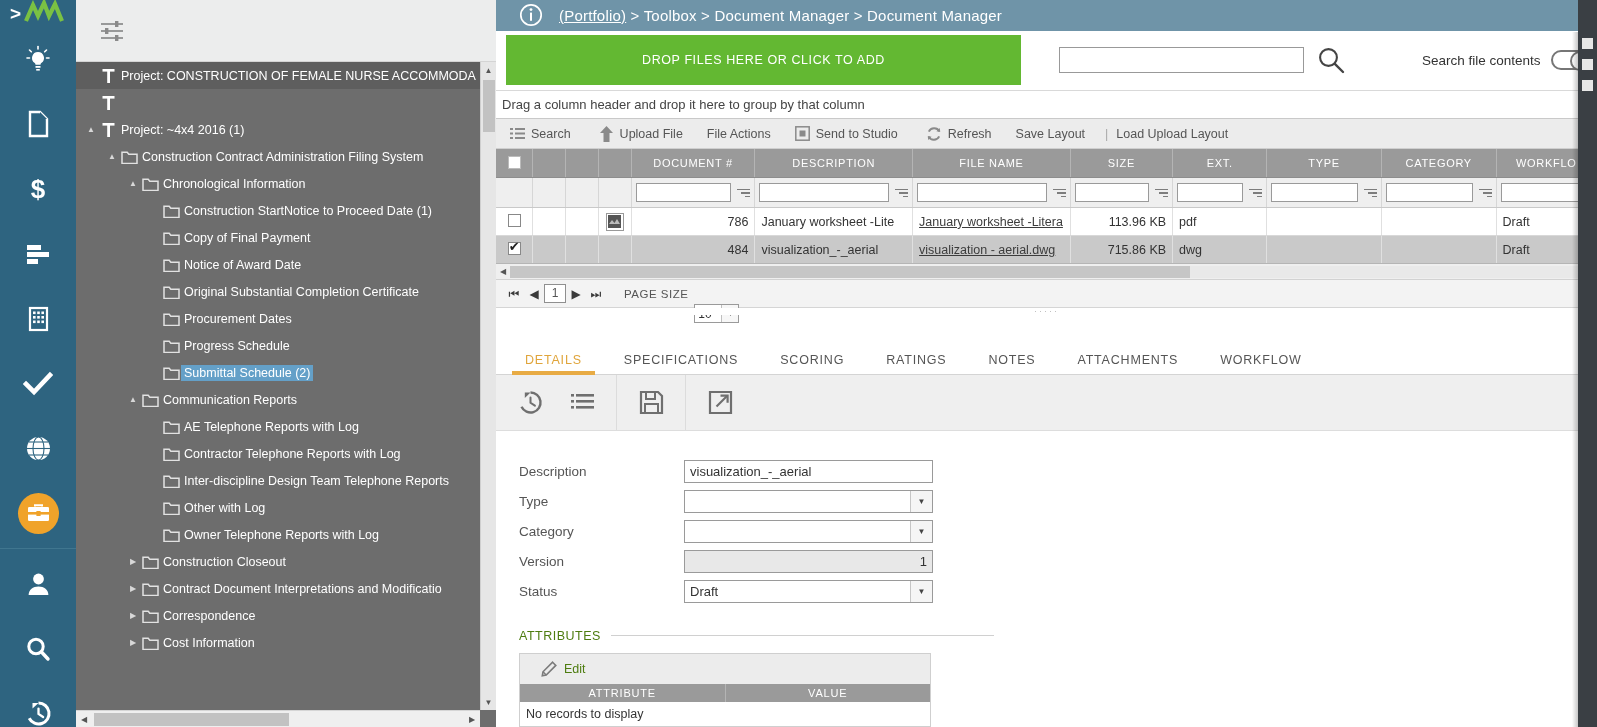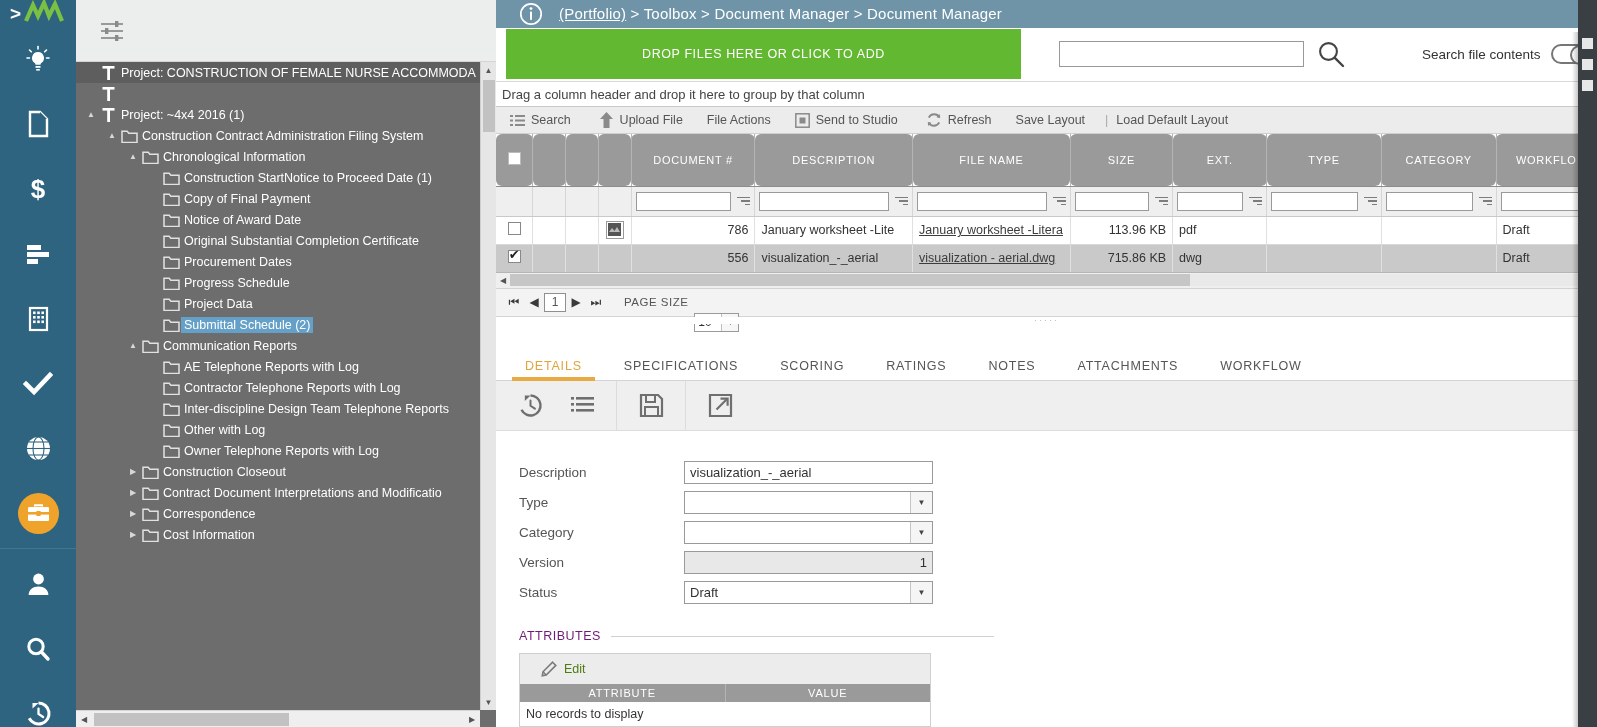--- a/index.html
+++ b/index.html
@@ -29,21 +29,21 @@
     width:41px;height:41px;border-radius:50%;background:#f0a32a;
     display:flex;align-items:center;justify-content:center;
   }
   .rail-sep { width:100%; height:1px; background:#40768f; margin:2px 0; }
 
   
   .treepanel { width:420px; min-width:420px; display:flex; flex-direction:column; background:#6d6d6d; }
   .tree-toolbar { height:62px; background:#eceded; display:flex; align-items:center; padding-left:22px; border-bottom:1px solid #d4d4d4;}
   .tree-body { flex:1; position:relative; overflow:hidden; background:#6d6d6d; }
   .tree-scroll { position:absolute; inset:0 16px 17px 0; overflow:hidden; }
-  .tnode { display:flex; align-items:center; height:21px; color:#ffffff; font-size:12.5px; white-space:nowrap; cursor:pointer; }
+  .tnode { display:flex; align-items:center; height:27px; color:#ffffff; font-size:12.5px; white-space:nowrap; cursor:pointer; }
   .tnode .exp { width:14px; min-width:14px; text-align:center; font-size:8px; color:#d8d8d8; line-height:1; }
   .tnode .ico { width:20px; min-width:20px; display:flex; align-items:center; justify-content:center; }
   .tnode .lbl { padding:1px 3px; }
   .tnode.sel .lbl { background:#64a0c8; }
   .tnode.hl { background:#5e5e5e; }
 
   .vscroll { position:absolute; top:0; right:0; width:16px; bottom:17px; background:#e6e6e6; border-left:1px solid #cfcfcf;}
   .vs-arrow { height:16px; display:flex; align-items:center; justify-content:center; font-size:8px; color:#555; background:#e6e6e6;}
   .vs-thumb { position:absolute; top:18px; left:2px; width:12px; height:52px; background:#c2c2c2; }
   .hscroll { position:absolute; left:0; right:16px; bottom:0; height:17px; background:#efefef; border-top:1px solid #d5d5d5; display:flex; align-items:center;}
@@ -76,22 +76,22 @@
   .gridtoolbar { height:31px; background:#ececec; border-bottom:1px solid #cfcfcf; display:flex; align-items:center; font-size:12.5px; color:#555; gap:0;}
   .gt { display:flex; align-items:center; gap:6px; padding:0 14px; height:100%; cursor:pointer; white-space:nowrap;}
   .gt.plain { padding:0 10px; }
   .gt .sep { color:#aaa; }
 
   
   .grid { background:#fff; }
   table.g { width:100%; border-collapse:collapse; table-layout:fixed; }
   table.g th {
     background:#9a9a9a; color:#fff; font-size:11px; font-weight:normal; letter-spacing:.7px;
-    height:52px; text-align:center; border-right:1px solid #b4b4b4; border-bottom:1px solid #8d8d8d;
-    overflow:hidden; white-space:nowrap;border-radius:6px;
+    height:29px; text-align:center; border-right:1px solid #b4b4b4; border-bottom:1px solid #8d8d8d;
+    overflow:hidden; white-space:nowrap;
   }
   table.g td.fl { background:#efefef; height:30px; border-right:1px solid #d6d6d6; border-bottom:1px solid #c9c9c9; padding:0 4px;}
   .flwrap { display:flex; align-items:center; gap:4px; }
   .flinput { flex:1; height:19px; border:1px solid #9a9a9a; background:#fff; min-width:0;}
   .flbtn { width:15px; display:flex; flex-direction:column; gap:2px; align-items:flex-end; cursor:pointer;}
   .flbtn i { display:block; height:1.5px; background:#7d7d7d; }
   .flbtn i:nth-child(1){ width:13px;} .flbtn i:nth-child(2){ width:9px;} .flbtn i:nth-child(3){ width:5px;}
 
   table.g td.c { height:28px; font-size:12.5px; color:#333; border-right:1px solid #e0e0e0; border-bottom:1px solid #d8d8d8; padding:0 6px; white-space:nowrap; overflow:hidden;}
   tr.selrow td.c { background:#c9c9c9; border-bottom:1px solid #b5b5b5;}
@@ -129,21 +129,21 @@
   .form { padding:26px 0 0 23px; }
   .frow { display:flex; align-items:center; height:30px; }
   .flabel { width:165px; font-size:13.5px; color:#555;}
   .finput { width:249px; height:23px; border:1px solid #9a9a9a; background:#fff; font-size:13px; padding:0 5px; display:flex; align-items:center; font-family:"Liberation Sans", sans-serif;}
   .fselect { width:249px; height:23px; border:1px solid #9a9a9a; background:#fff; display:flex; align-items:center; font-size:13px;}
   .fselect .txt { flex:1; padding:0 5px; }
   .fselect .arw { width:22px; height:100%; border-left:1px solid #c6c6c6; background:#f5f5f5; display:flex; align-items:center; justify-content:center; font-size:8px; color:#444;}
   .finput.ro { background:#e8e8e8; justify-content:flex-end; color:#333;}
 
   .attrhdr { display:flex; align-items:center; gap:10px; margin-top:22px; width:475px;}
-  .attrhdr .t { font-size:12.5px; color:#701a75; letter-spacing:.5px;}
+  .attrhdr .t { font-size:12.5px; color:#4d7c0f; letter-spacing:.5px;}
   .attrhdr .line { flex:1; height:1px; background:#d0d0d0;}
   .attrbox { margin-top:10px; width:412px; border:1px solid #cfcfcf; }
   .attr-edit { height:30px; background:#ececec; display:flex; align-items:center; gap:7px; padding-left:21px; font-size:12.5px; color:#4d7c0f; cursor:pointer;}
   table.at { width:100%; border-collapse:collapse; table-layout:fixed;}
   table.at th { background:#9a9a9a; color:#fff; font-size:11px; font-weight:normal; letter-spacing:.8px; height:18px; border-right:1px solid #b4b4b4;}
   table.at td { height:24px; font-size:12.5px; color:#333; padding-left:6px; background:#fff;}
 
   .rightstrip { position:absolute; top:0; right:0; width:19px; height:100%; background:#3a3f44; }
   .rightstrip .chip { width:11px; height:11px; background:#e7e7e7; margin:10px auto 0 auto;}
   .mainshadow { position:absolute; top:32px; right:19px; width:6px; height:695px;
@@ -372,29 +372,20 @@
           </div>
           <div class="tnode" style="padding-left: 71px;">
             <span class="exp"></span>
             <span class="ico">
               <svg width="17" height="14" viewBox="0 0 17 14">
                 <path d="M1 2.2h5.2l1.6 2H16v9.2H1z" fill="none" stroke="#e2e2e2" stroke-width="1.5"></path>
               </svg>
             </span>
             <span class="lbl">Progress Schedule</span>
           </div>
-          <div class="tnode" style="padding-left: 71px;">
-            <span class="exp"></span>
-            <span class="ico">
-              <svg width="17" height="14" viewBox="0 0 17 14">
-                <path d="M1 2.2h5.2l1.6 2H16v9.2H1z" fill="none" stroke="#e2e2e2" stroke-width="1.5"></path>
-              </svg>
-            </span>
-            <span class="lbl">Project Data</span>
-          </div>
           <div class="tnode sel" style="padding-left: 71px;">
             <span class="exp"></span>
             <span class="ico">
               <svg width="17" height="14" viewBox="0 0 17 14">
                 <path d="M1 2.2h5.2l1.6 2H16v9.2H1z" fill="none" stroke="#e2e2e2" stroke-width="1.5"></path>
               </svg>
             </span>
             <span class="lbl">Submittal Schedule (2)</span>
           </div>
           <div class="tnode" style="padding-left: 50px;">
@@ -576,21 +567,21 @@
         </svg>
         <span>Refresh</span>
       </div>
       <div class="gt plain">
         <span>Save Layout</span>
       </div>
       <div class="gt plain" style="padding:0 4px 0 10px;">
         <span class="sep">|</span>
       </div>
       <div class="gt plain" style="padding:0 4px;">
-        <span>Load Default Layout</span>
+        <span>Load Upload Layout</span>
       </div>
     </div>
 
     <div class="grid">
       <table class="g">
         <colgroup>
           <col style="width:36px">
             <col style="width:32px">
             <col style="width:32px">
             <col style="width:32px">
@@ -718,21 +709,21 @@
               <td class="c ">pdf</td>
               <td class="c "></td>
               <td class="c "></td>
               <td class="c ">Draft</td>
             </tr>
             <tr class="selrow">
               <td class="c" style="text-align: center;"><span class="cb on"></span></td>
               <td class="c "></td>
               <td class="c "></td>
               <td class="c" style="text-align: center;"></td>
-              <td class="c " style="text-align: right;">556</td>
+              <td class="c " style="text-align: right;">484</td>
               <td class="c ">visualization_-_aerial</td>
               <td class="c"><span class="lnk">visualization - aerial.dwg</span></td>
               <td class="c " style="text-align: right;">715.86 KB</td>
               <td class="c ">dwg</td>
               <td class="c "></td>
               <td class="c "></td>
               <td class="c ">Draft</td>
             </tr>
           </tbody>
       </table>

